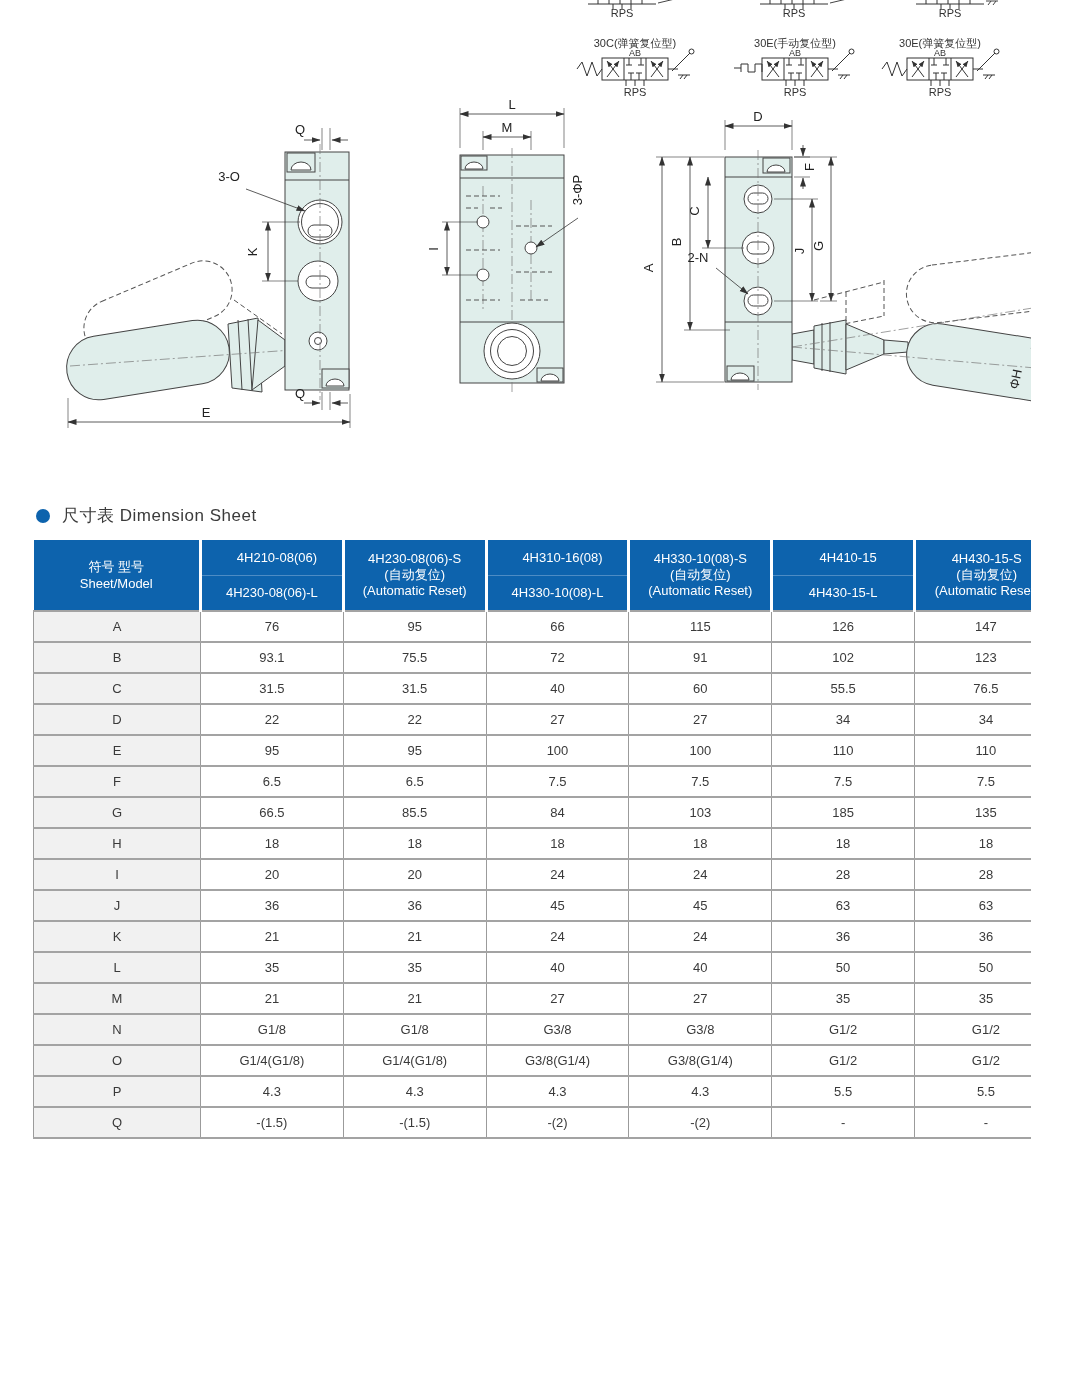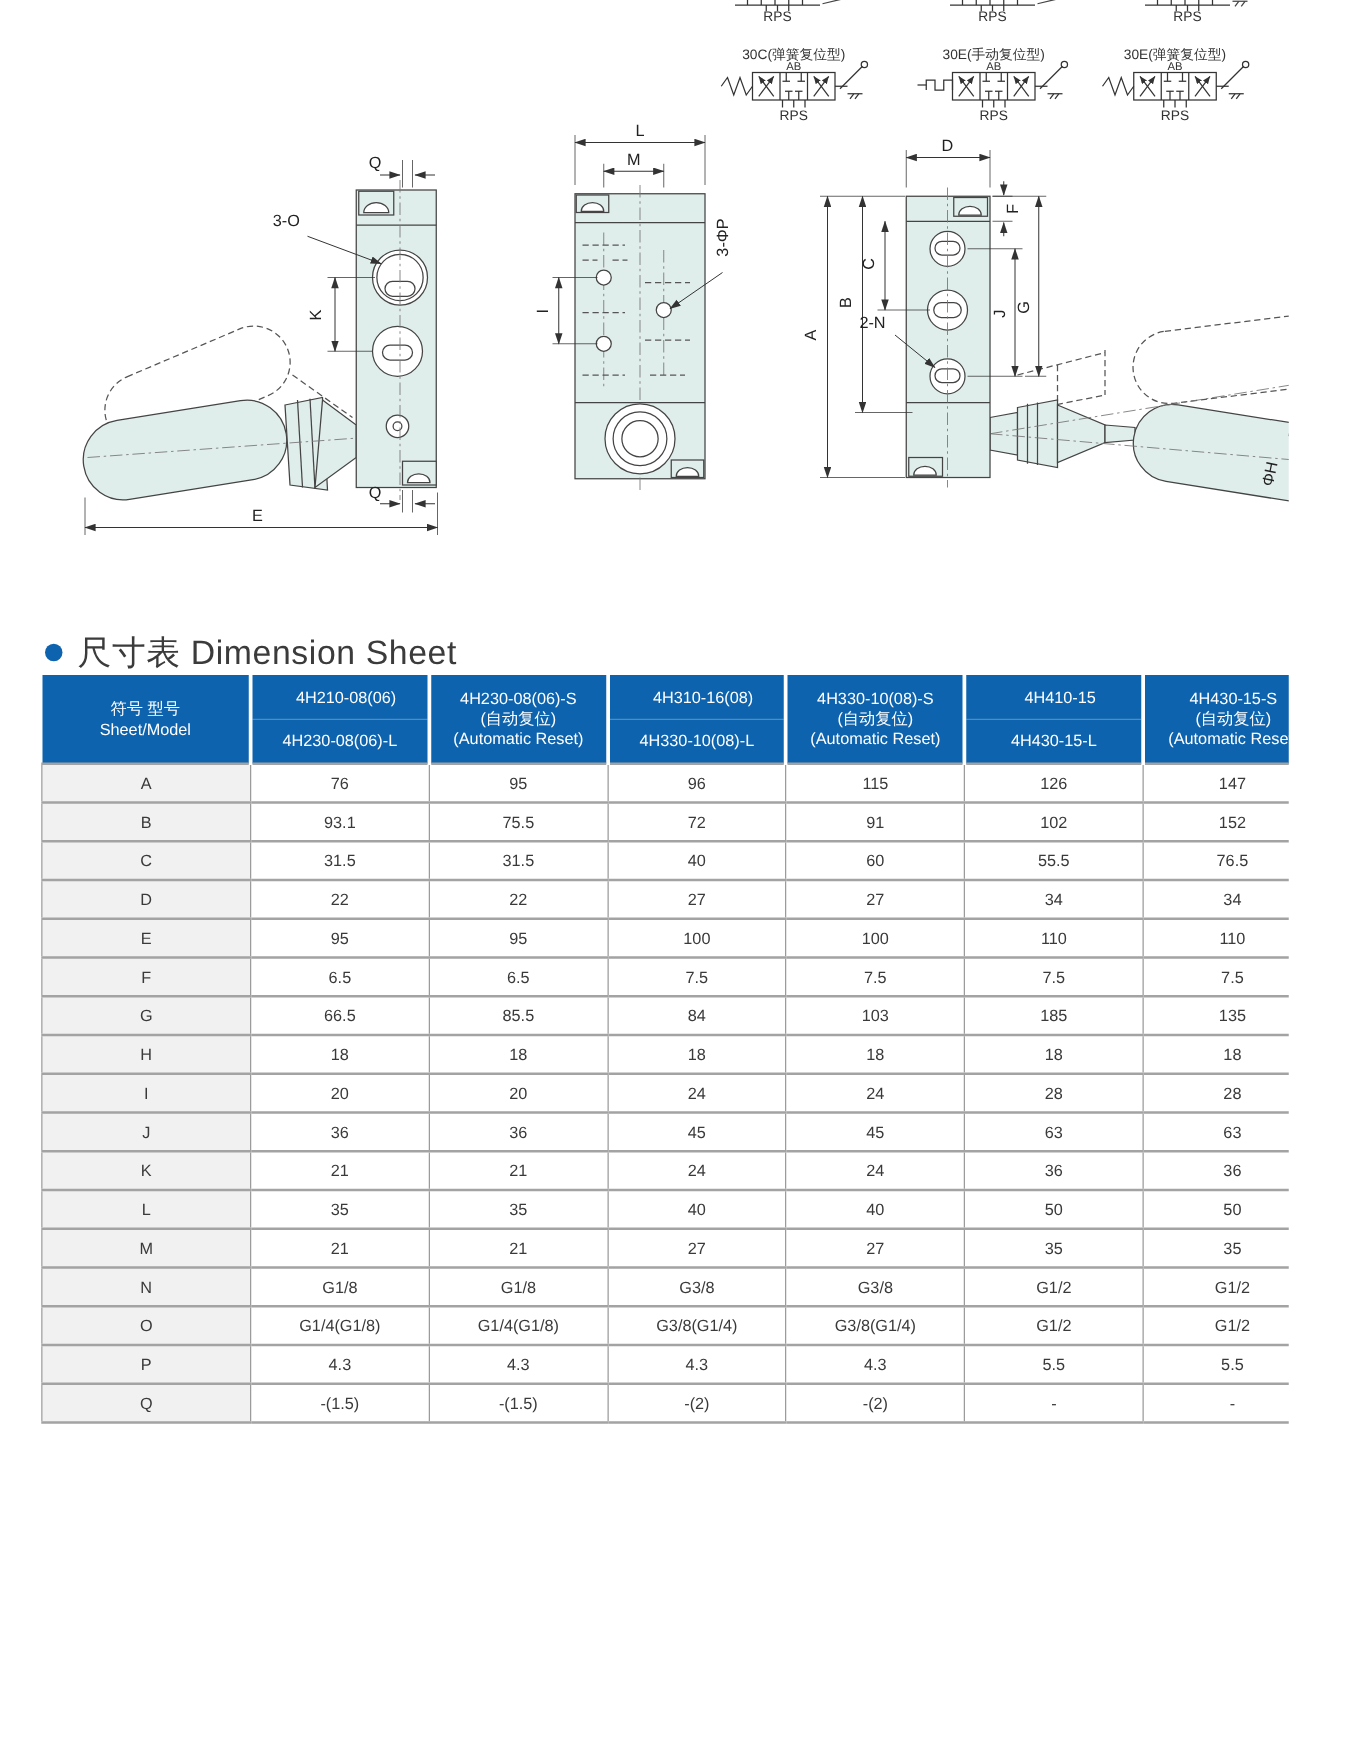--- a/index.html
+++ b/index.html
@@ -6,21 +6,21 @@
   #page{
     position:relative;width:1031px;height:1399px;background:#ffffff;
     font-family:"Liberation Sans","DejaVu Sans",sans-serif;overflow:hidden;
   }
   #art{position:absolute;left:0;top:0;}
   
   .section-title{
     position:absolute;left:36px;top:504px;display:flex;align-items:center;gap:12px;
   }
   .bullet{width:14px;height:14px;border-radius:50%;background:#0d63ad;display:inline-block;}
-  .title-text{font-size:27px;color:#3b3b3b;letter-spacing:0.5px;}
+  .title-text{font-size:17px;color:#3b3b3b;letter-spacing:0.5px;}
   
   .dim-table{
     position:absolute;left:33px;top:540px;width:1024px;
     border-collapse:collapse;table-layout:fixed;
   }
   .dim-table th{
     background:#0d63ad;color:#ffffff;font-weight:normal;font-size:13px;
     padding:0;vertical-align:middle;text-align:center;height:70px;
   }
   .dim-table th + th{border-left:3px solid #ffffff;}
@@ -362,33 +362,33 @@
           <div>(自动复位)</div>
           <div>(Automatic Reset)</div>
         </th>
       </tr>
     </thead>
     <tbody>
         <tr>
       <td class="sym">A</td>
       <td class="val">76</td>
       <td class="val">95</td>
-      <td class="val">96</td>
+      <td class="val">66</td>
       <td class="val">115</td>
       <td class="val">126</td>
       <td class="val">147</td>
     </tr>
         <tr>
       <td class="sym">B</td>
       <td class="val">93.1</td>
       <td class="val">75.5</td>
       <td class="val">72</td>
       <td class="val">91</td>
       <td class="val">102</td>
-      <td class="val">152</td>
+      <td class="val">123</td>
     </tr>
         <tr>
       <td class="sym">C</td>
       <td class="val">31.5</td>
       <td class="val">31.5</td>
       <td class="val">40</td>
       <td class="val">60</td>
       <td class="val">55.5</td>
       <td class="val">76.5</td>
     </tr>

